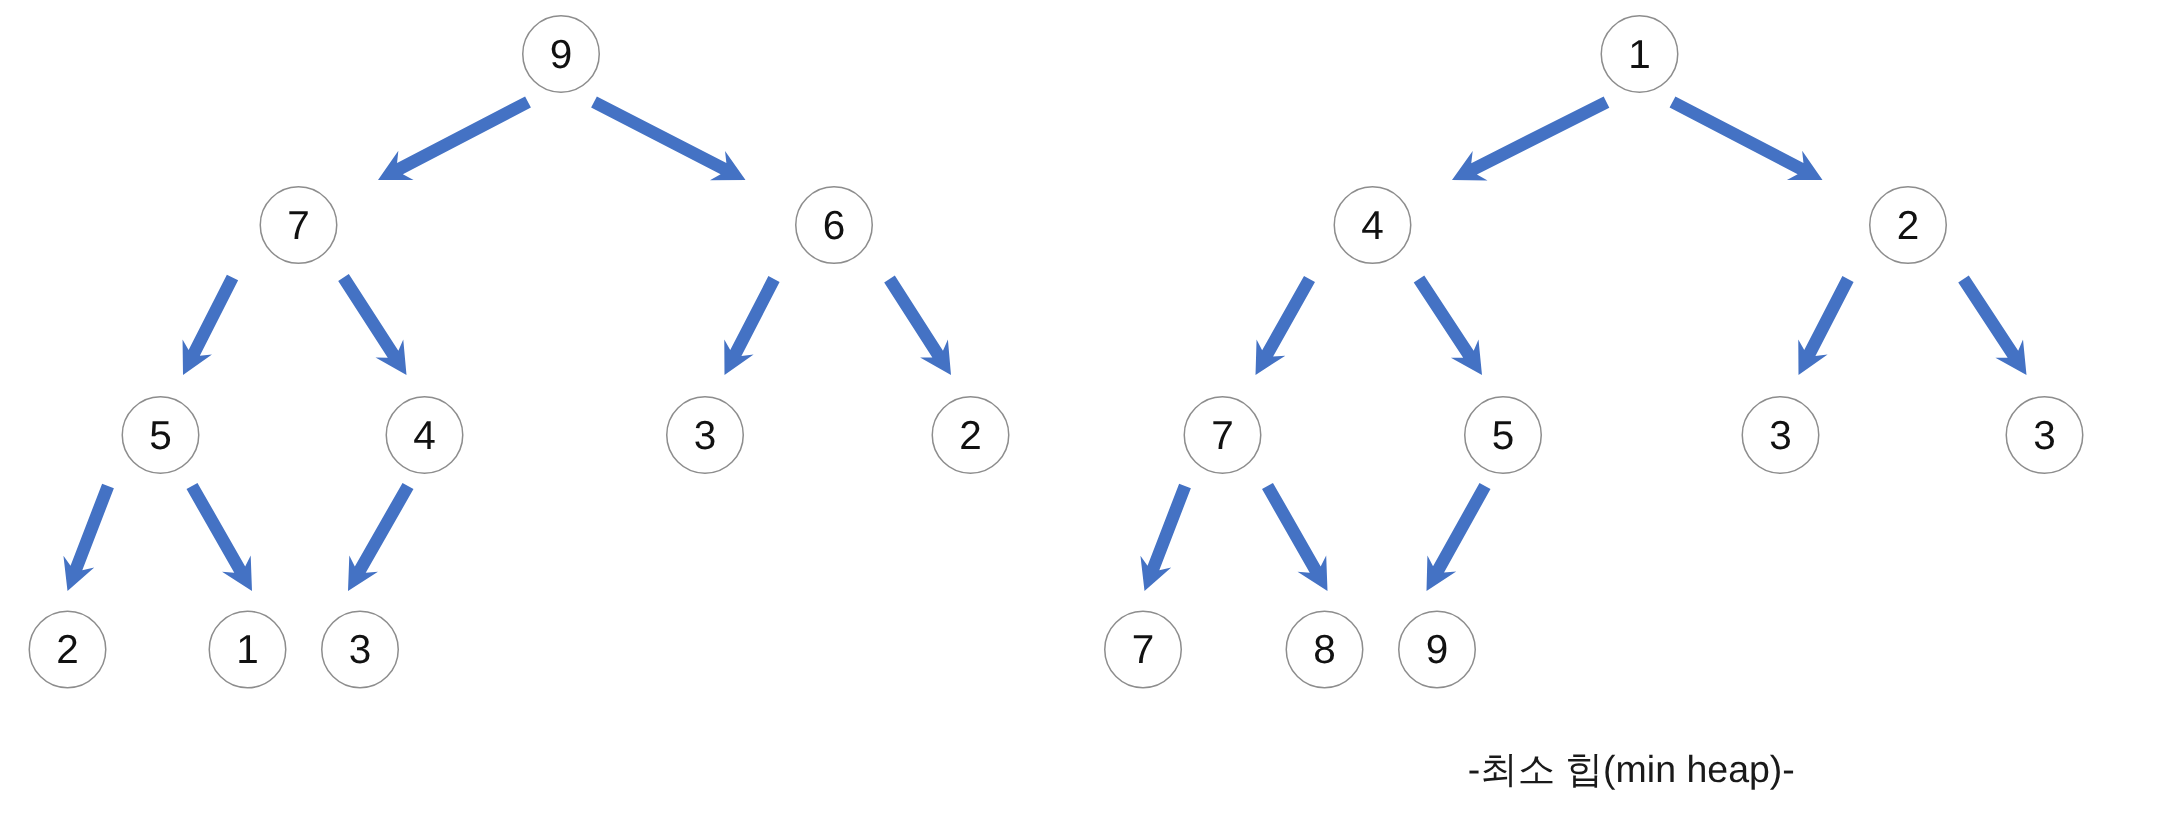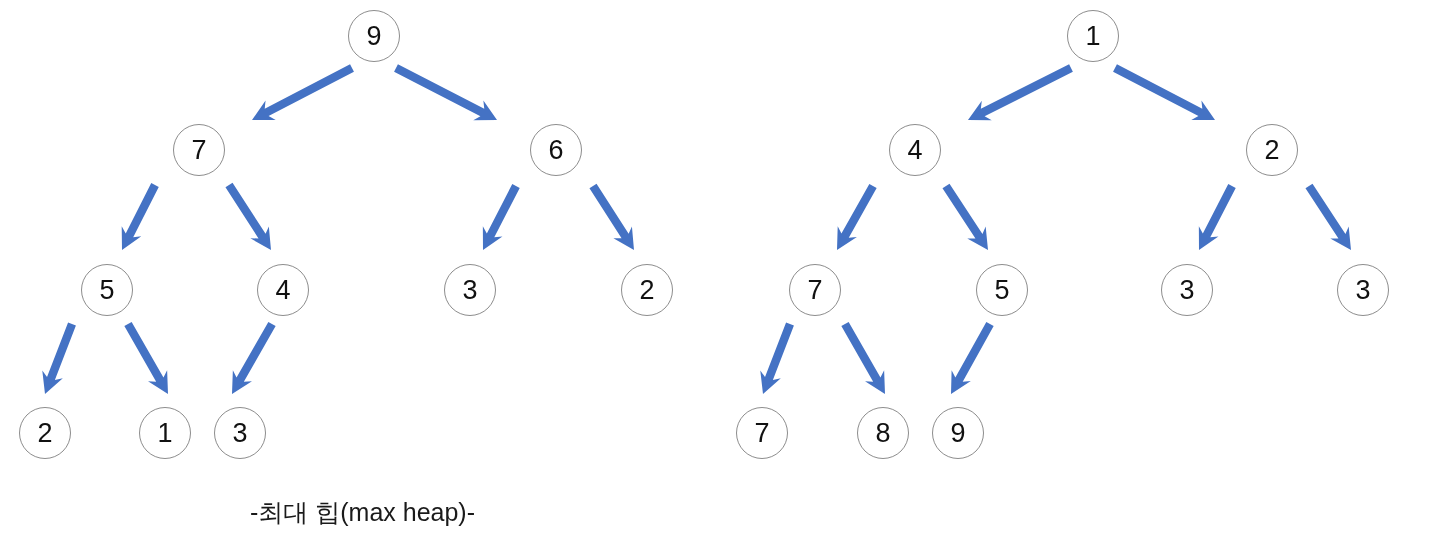--- a/index.html
+++ b/index.html
@@ -112,21 +112,20 @@
         <div class="node" style="left: 45px; top: 433px;">
           <span class="node-label">2</span>
         </div>
         <div class="node" style="left: 165px; top: 433px;">
           <span class="node-label">1</span>
         </div>
         <div class="node" style="left: 240px; top: 433px;">
           <span class="node-label">3</span>
         </div>
       </div>
-    <div class="caption">-최대 힙(max heap)-</div>
   </div>
 
   <div class="tree-panel" id="panel-min">
     <svg class="edge-layer" id="edges-min" viewBox="0 0 725 558">
         <polygon points="344.11,64.25 255.84,108.81 256.79,100.72 243.00,120.00 266.70,120.36 259.62,116.31 347.89,71.75" fill="#4472C4"></polygon>
         <polygon points="388.06,71.73 473.42,116.11 466.29,120.07 490.00,120.00 476.44,100.55 477.30,108.66 391.94,64.27" fill="#4472C4"></polygon>
         <polygon points="144.34,183.94 116.43,233.56 112.71,226.30 112.00,250.00 131.88,237.09 123.75,237.68 151.66,188.06" fill="#4472C4"></polygon>
         <polygon points="217.49,188.30 250.44,238.51 242.28,238.48 263.00,250.00 260.67,226.41 257.46,233.90 224.51,183.70" fill="#4472C4"></polygon>
         <polygon points="503.27,184.08 477.83,233.41 473.85,226.29 474.00,250.00 493.40,236.38 485.29,237.26 510.73,187.92" fill="#4472C4"></polygon>
         <polygon points="580.49,188.30 613.44,238.51 605.28,238.48 626.00,250.00 623.67,226.41 620.46,233.90 587.51,183.70" fill="#4472C4"></polygon>
@@ -159,15 +158,16 @@
         <div class="node" style="left: 37px; top: 433px;">
           <span class="node-label">7</span>
         </div>
         <div class="node" style="left: 158px; top: 433px;">
           <span class="node-label">8</span>
         </div>
         <div class="node" style="left: 233px; top: 433px;">
           <span class="node-label">9</span>
         </div>
       </div>
+    <div class="caption">-최소 힙(min heap)-</div>
   </div>
 
 </div>
 
 </body></html>

